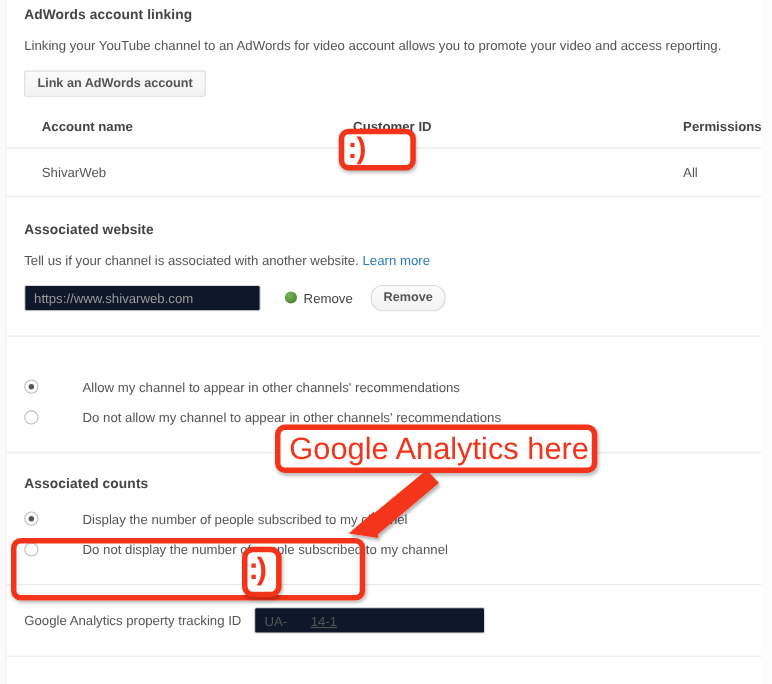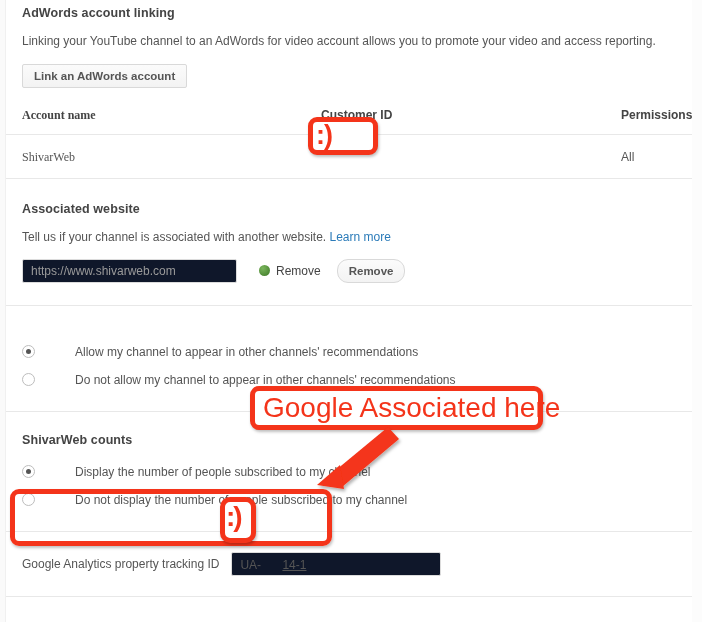--- a/index.html
+++ b/index.html
@@ -84,21 +84,21 @@
     cursor: pointer;
     font-family: "Liberation Sans", sans-serif;
   }
 
   
   .tbl-head, .tbl-row {
     display: block;
     position: relative;
     height: 26px;
   }
-  .col-a { position: absolute; left: 0; font-family: Liberation Serif, serif; }
+  .col-a { position: absolute; left: 16px; }
   .col-b { position: absolute; left: 299px; }
   .col-c { position: absolute; left: 599px; }
   .th {
     font-size: 12px;
     font-weight: bold;
     color: #444444;
   }
   .td {
     font-size: 12px;
     color: #555555;
@@ -259,21 +259,21 @@
         </div>
         <div class="radio-row" style="margin-top:6px;">
           <span class="radio"></span>
           <span class="radio-label">Do not allow my channel to appear in other channels' recommendations</span>
         </div>
       </div>
     </div>
     <div class="hr"></div>
 
     <div class="section" style="padding-top:21px; padding-bottom:20px;">
-      <h2 class="section-title">ShivarWeb counts</h2>
+      <h2 class="section-title">Associated counts</h2>
 
       <div style="margin-top:14px;">
         <div class="radio-row">
           <span class="radio checked"></span>
           <span class="radio-label">Display the number of people subscribed to my channel</span>
         </div>
         <div class="radio-row" style="margin-top:6px;">
           <span class="radio"></span>
           <span class="radio-label">Do not display the number of people subscribed to my channel</span>
         </div>
@@ -301,21 +301,21 @@
 
   <div class="anno anno-box anno-box-white" style="left:308px; top:117px; width:70px; height:38px;">
   </div>
   <div class="anno anno-smiley" style="left:316px; top:122px; font-size:27px; letter-spacing:-1px;">
     <span>:)</span>
   </div>
 
   <div class="anno anno-box anno-box-white" style="left:250px; top:386px; width:293px; height:44px;">
   </div>
   <div class="anno anno-text" style="left:263px; top:392px; font-size:28px; line-height:32px;">
-    <span>Google Associated here</span>
+    <span>Google Analytics here</span>
   </div>
 
   <svg class="anno" style="left:300px; top:425px;" width="110" height="70" viewBox="0 0 110 70">
     <defs>
       <filter id="arrShadow" x="-40%" y="-40%" width="200%" height="200%">
         <feDropShadow dx="1.5" dy="2.5" stdDeviation="1.6" flood-color="#000" flood-opacity="0.30"></feDropShadow>
       </filter>
     </defs>
     <g filter="url(#arrShadow)">
       <path d="M 88 2 L 99 14 L 42 62 L 30 50 Z" fill="#f4341a"></path>

